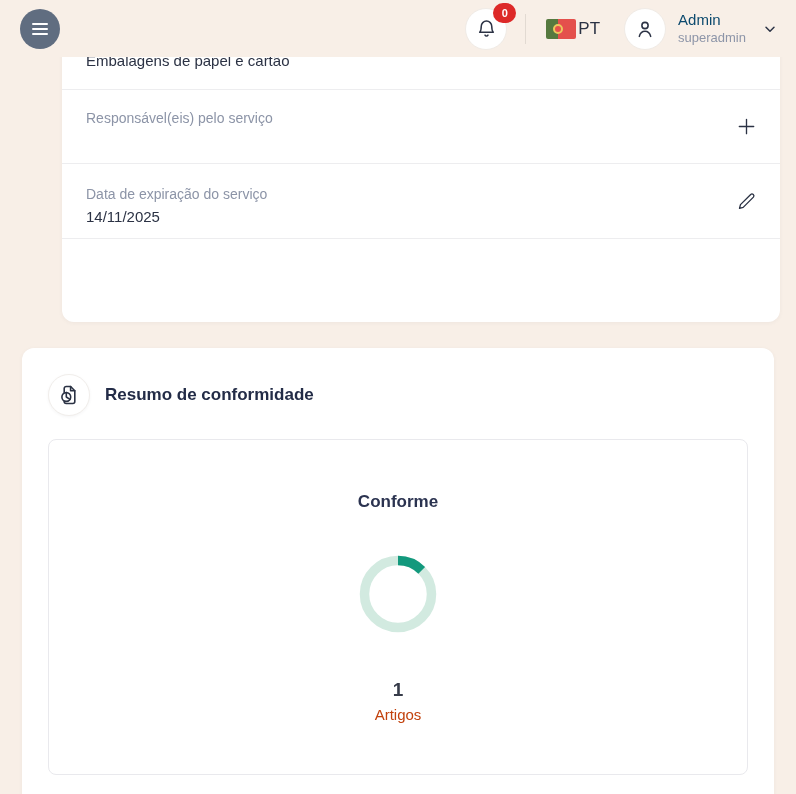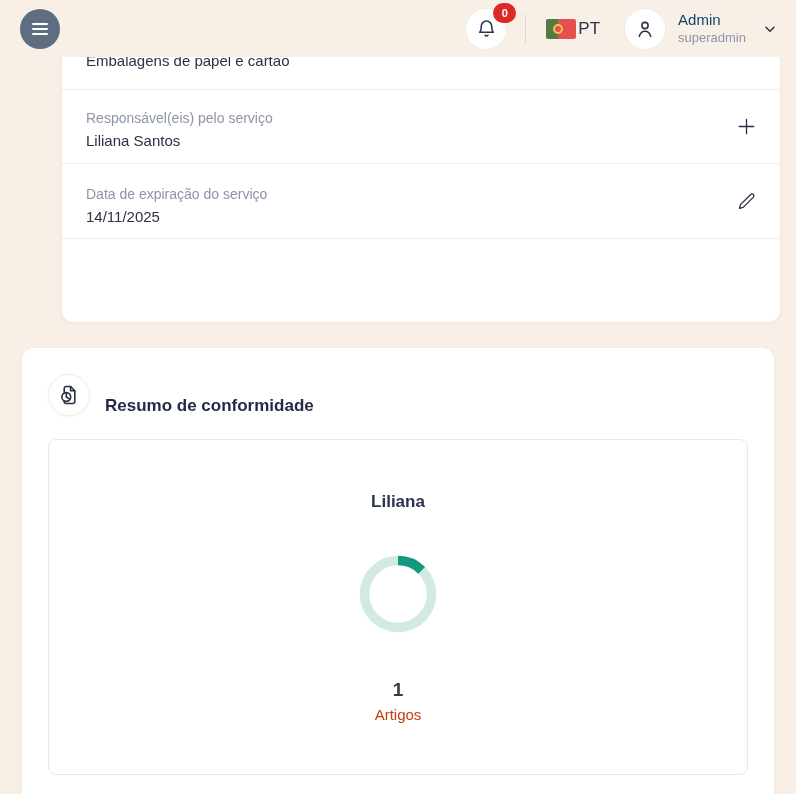--- a/index.html
+++ b/index.html
@@ -82,21 +82,21 @@
   .progress-track { flex:1; height:6px; border-radius:3px; overflow:hidden; }
   .progress-fill { height:100%; border-radius:3px; }
   .progress-value { margin-left:14px; font-size:15px; color:#2b3244; width:44px; text-align:right; }
 
   
   .card2 {
     position:absolute; left:22px; top:348px; width:752px; height:470px;
     background:#ffffff; border-radius:12px;
     box-shadow:0 1px 4px rgba(50,50,70,.05);
   }
-  .card2-header { display:flex; align-items:flex-end; padding:26px 24px 0 26px; }
+  .card2-header { display:flex; align-items:center; padding:26px 24px 0 26px; }
   .header-icon-circle {
     width:42px; height:42px; border-radius:50%; background:#ffffff;
     border:1px solid #f1eeeb; box-shadow:0 1px 3px rgba(60,60,80,.06);
     display:flex; align-items:center; justify-content:center; flex:none;
   }
   .card2-title { margin-left:15px; font-size:17px; font-weight:bold; color:#232c47; }
 
   .chart-box {
     margin:23px 26px 0 26px; height:336px;
     border:1px solid #e9e9ed; border-radius:8px;
@@ -159,21 +159,20 @@
   </div>
 </header>
 
 <section class="card1">
   <div class="row row0">
     <div class="value">Embalagens de papel e cartão</div>
   </div>
 
   <div class="row row1">
     <div class="label">Responsável(eis) pelo serviço</div>
-    <div class="value">Liliana Santos</div>
     <button class="action-btn">
       <svg width="23" height="23" viewBox="0 0 24 24" fill="none" stroke="#2b3244" stroke-width="1.4" stroke-linecap="round">
         <path d="M12 4.5v15M4.5 12h15"></path>
       </svg>
     </button>
   </div>
 
   <div class="row row2">
     <div class="label">Data de expiração do serviço</div>
     <div class="value">14/11/2025</div>
@@ -195,21 +194,21 @@
         <path d="M13.6 3.5H9.2a2 2 0 0 0-2 2v13a2 2 0 0 0 2 2h6.6a2 2 0 0 0 2-2V7.7l-4.2-4.2z"></path>
         <path d="M13.6 3.5v4.2h4.2"></path>
         <circle cx="9.3" cy="14" r="4.4" fill="#ffffff"></circle>
         <path d="M9.3 14V9.6M9.3 14l3.7 2.4"></path>
       </svg>
     </div>
     <h2 class="card2-title">Resumo de conformidade</h2>
   </div>
 
   <div class="chart-box">
-    <div class="chart-title">Liliana</div>
+    <div class="chart-title">Conforme</div>
     <svg class="donut" width="80" height="80" viewBox="0 0 80 80">
       <circle cx="40" cy="40" r="33.5" fill="none" stroke-width="9.5" stroke="#d2eae0"></circle>
       <circle cx="40" cy="40" r="33.5" fill="none" stroke-width="9.5" stroke-linecap="butt" transform="rotate(-90 40 40)" stroke="#13997d" stroke-dasharray="26.310838473814517 184.1758693167016"></circle>
     </svg>
     <div class="chart-count">1</div>
     <div class="chart-count-label">Artigos</div>
   </div>
 </section>
 
 </body></html>

